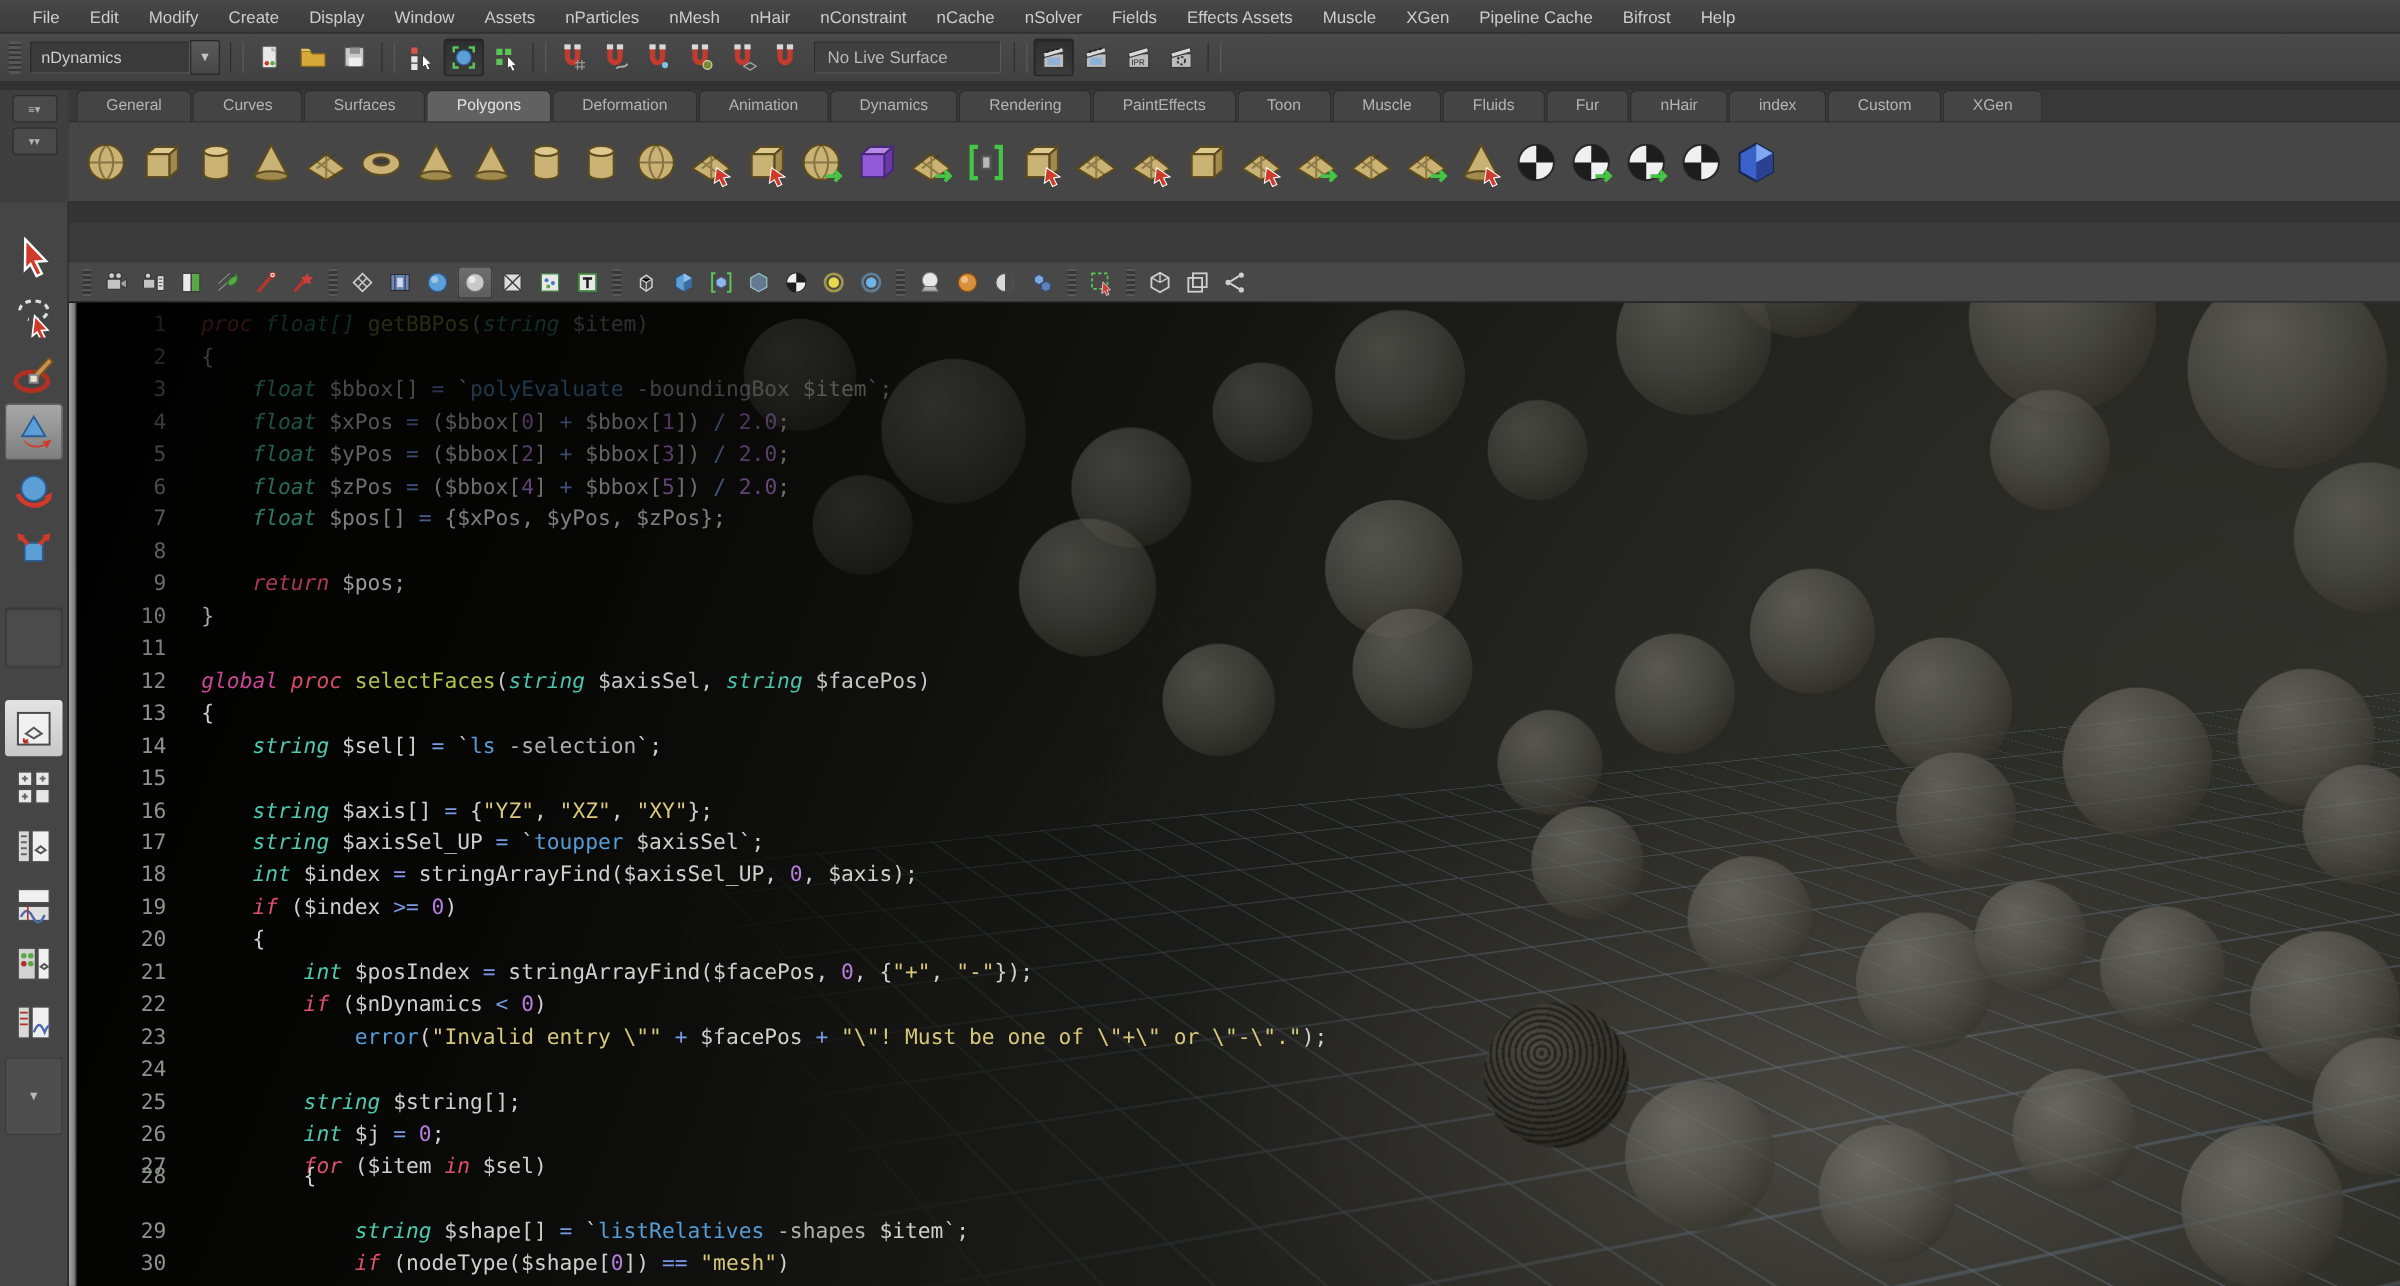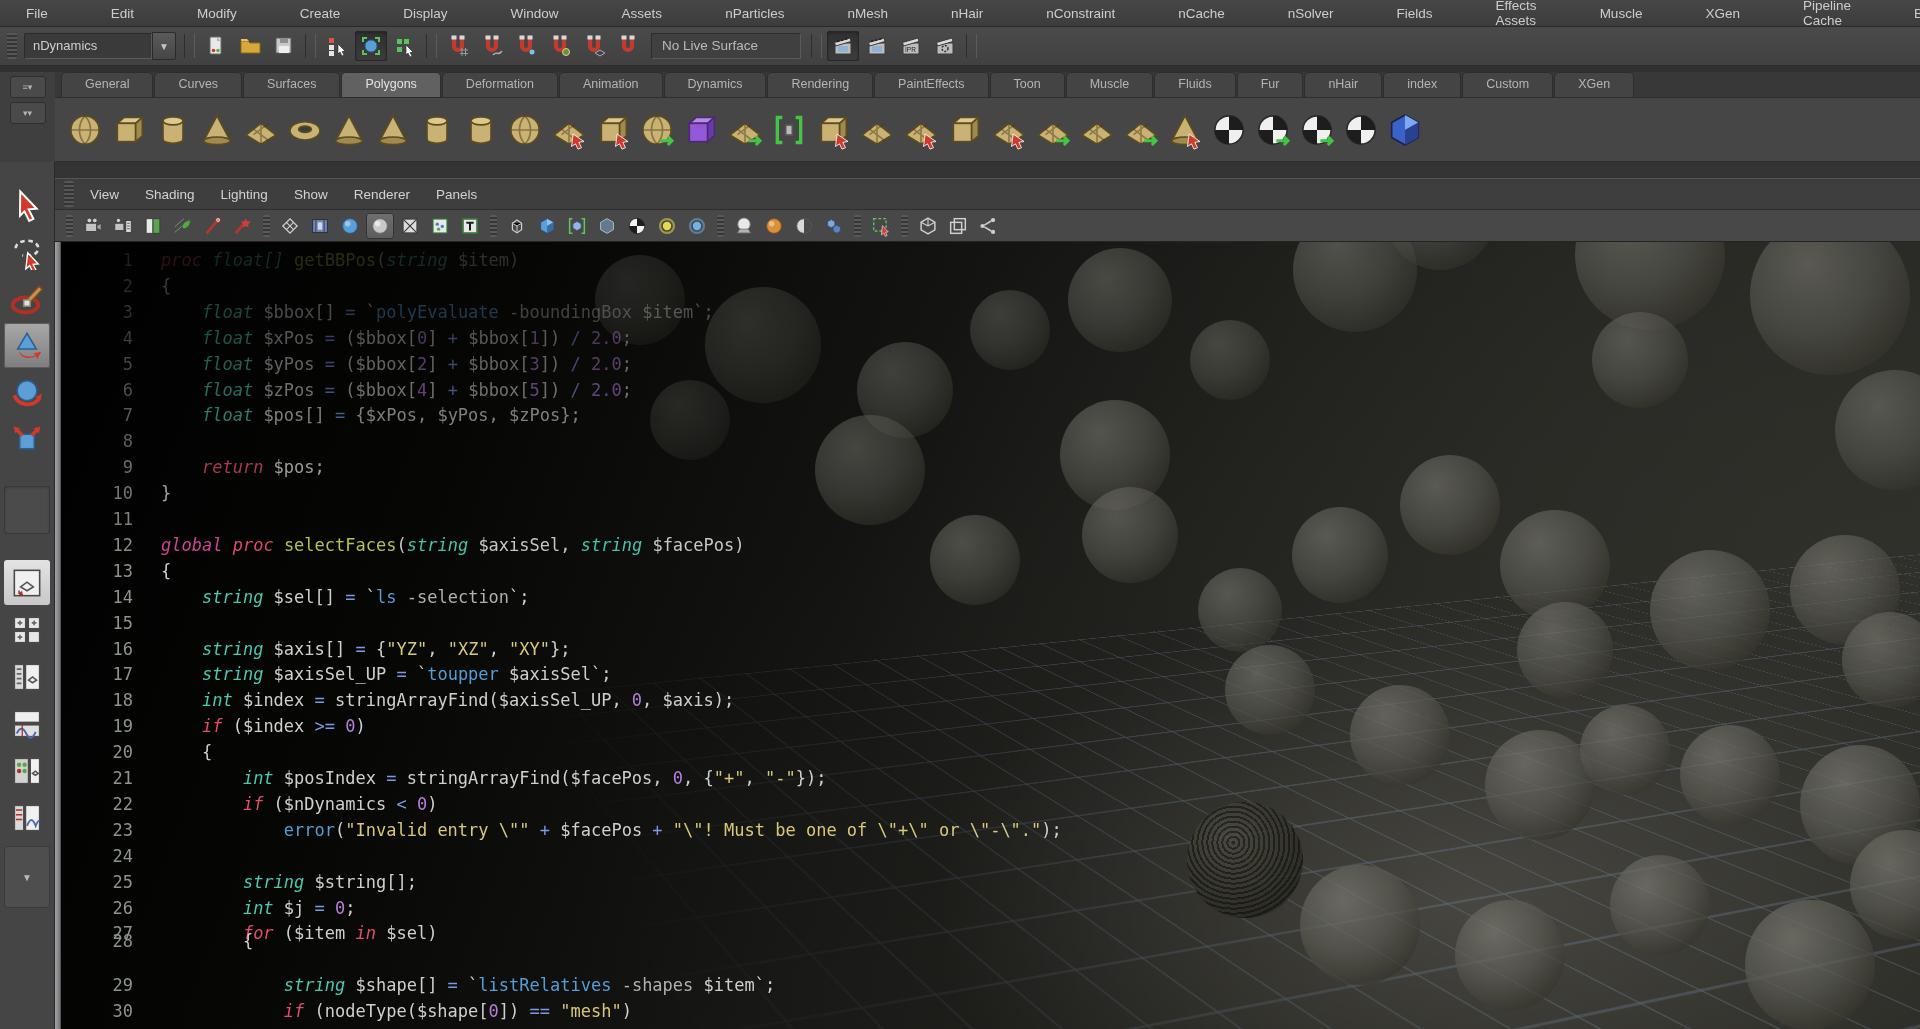--- a/index.html
+++ b/index.html
@@ -1,21 +1,21 @@
 <!DOCTYPE html>
 <html><head>
 <meta charset="utf-8">
 <style>
   html,body{margin:0;padding:0;background:#222;}
   .app{position:relative;width:1920px;height:1029px;overflow:hidden;background:#3a3a3a;
        font-family:"Liberation Sans",sans-serif;-webkit-user-select:none;user-select:none;}
 
   
   .menubar{position:absolute;left:0;top:0;width:100%;height:27px;background:linear-gradient(#474747,#3c3c3c);
-           border-bottom:1px solid #2a2a2a;display:flex;align-items:center;padding-left:14px;box-sizing:border-box;gap:39px;}
+           border-bottom:1px solid #2a2a2a;display:flex;align-items:center;padding-left:14px;box-sizing:border-box;}
   .menu-item{color:#cdcdcd;font-size:13.5px;padding:4px 12px;cursor:default;}
 
   
   .statusline{position:absolute;left:0;top:27px;width:100%;height:39px;background:linear-gradient(#4a4a4a,#414141);
               border-bottom:1px solid #2b2b2b;display:flex;align-items:center;box-sizing:border-box;padding-left:4px;}
   .grip{width:10px;height:26px;margin:0 3px;background:repeating-linear-gradient(0deg,#565656 0 2px,#353535 2px 4px);
         border-radius:2px;}
   .tb-sep{width:9px;height:24px;margin:0 4px;border-left:1px solid #2e2e2e;border-right:1px solid #5b5b5b;}
   .dropdown{display:flex;align-items:center;margin:0 4px;}
   .dropdown .field{width:118px;height:24px;background:#3a3a3a;border:1px solid #2a2a2a;border-bottom-color:#5a5a5a;
@@ -572,29 +572,20 @@
           <rect x="4" y="4" width="6" height="16" fill="#d9d9d9" stroke="#4a4a4a"></rect>
           <path d="M5 7h4M5 10h4M5 13h4" stroke="#b03024" stroke-width=".9"></path>
           <rect x="11" y="4" width="9" height="16" fill="#f0f0f0" stroke="#4a4a4a"></rect>
           <path d="M12 17c2-5 3.5-5 5.5 0 1-2.5 1.7-3.5 2.5-3.5" stroke="#4a6ab0" fill="none" stroke-width="1.2"></path>
         </svg>
       </div>
       <div class="tool-btn more">▼</div>
     </div>
 
   <div class="gapstrip"></div>
-  <div class="panel-menubar" id="panelMenus">
-      <div class="grip"></div>
-      <div class="panel-menu-item">View</div>
-      <div class="panel-menu-item">Shading</div>
-      <div class="panel-menu-item">Lighting</div>
-      <div class="panel-menu-item">Show</div>
-      <div class="panel-menu-item">Renderer</div>
-      <div class="panel-menu-item">Panels</div>
-    </div>
   <div class="panel-toolbar" id="panelToolbar">
       <div class="tb-grip"></div>
       <div class="pt-btn">
         <svg viewBox="0 0 24 24" width="22" height="22">
           <circle cx="8" cy="6" r="2.6" fill="#cfcfcf" stroke="#3a3a3a"></circle>
           <circle cx="14" cy="6" r="2.6" fill="#cfcfcf" stroke="#3a3a3a"></circle>
           <rect x="4" y="9" width="12" height="9" rx="1" fill="#c3c3c3" stroke="#3a3a3a"></rect>
           <path d="M16 11.5l5-2.5v8l-5-2.5z" fill="#9f9f9f" stroke="#3a3a3a"></path>
         </svg>
       </div>

